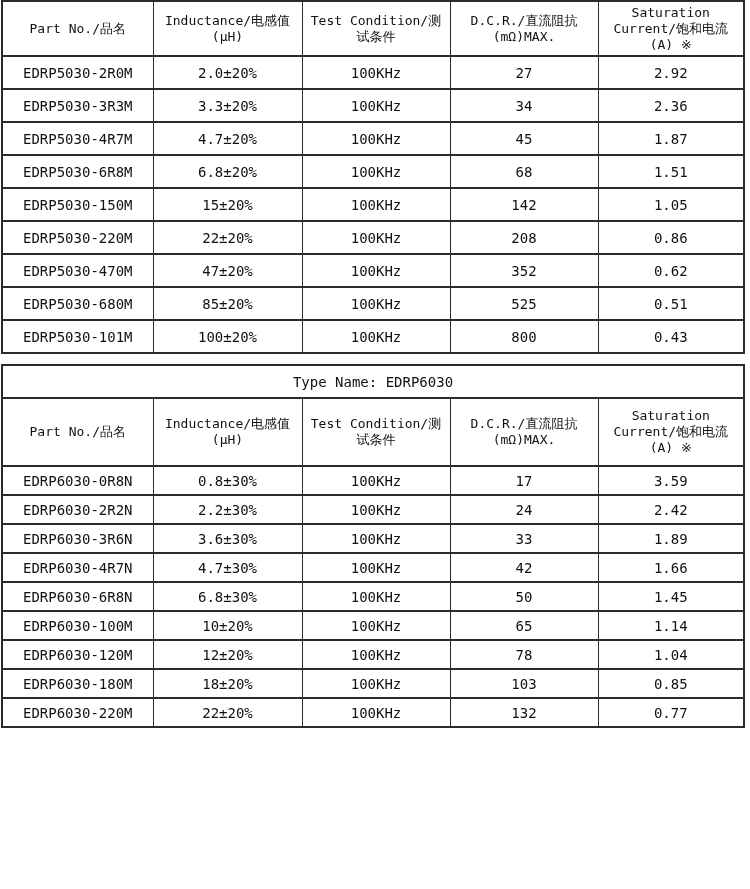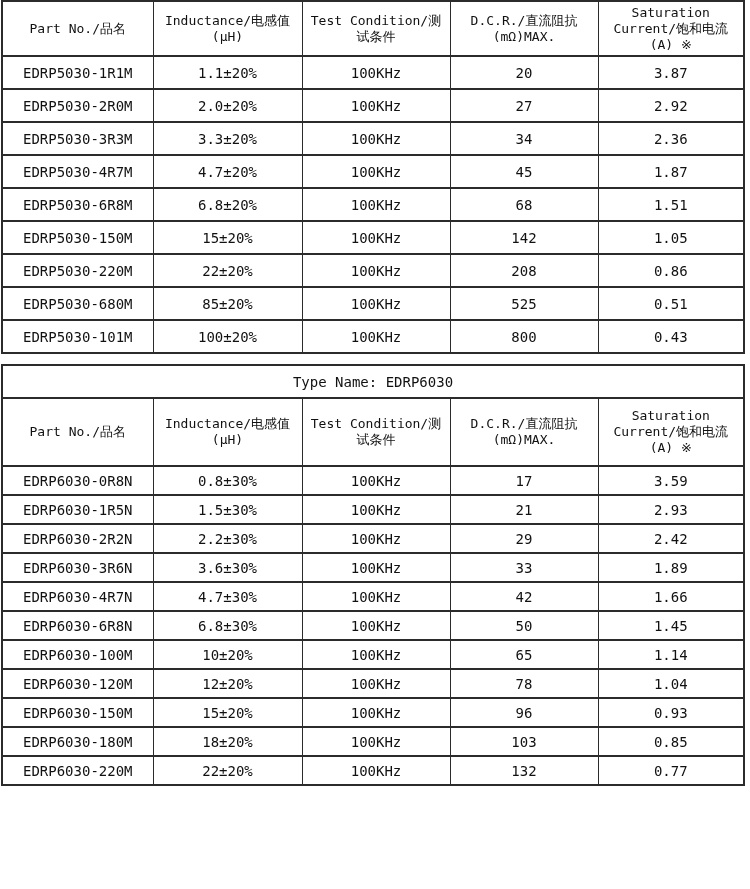--- a/index.html
+++ b/index.html
@@ -74,27 +74,20 @@
         </th>
         <th>
           <span class="hline">Saturation</span>
           <span class="hline">Current/饱和电流</span>
           <span class="hline">(A) ※</span>
         </th>
       </tr>
     </thead>
     <tbody>
         <tr>
-          <td>EDRP5030-1R1M</td>
-          <td>1.1±20%</td>
-          <td>100KHz</td>
-          <td>20</td>
-          <td>3.87</td>
-        </tr>
-        <tr>
           <td>EDRP5030-2R0M</td>
           <td>2.0±20%</td>
           <td>100KHz</td>
           <td>27</td>
           <td>2.92</td>
         </tr>
         <tr>
           <td>EDRP5030-3R3M</td>
           <td>3.3±20%</td>
           <td>100KHz</td>
@@ -121,20 +114,27 @@
           <td>100KHz</td>
           <td>142</td>
           <td>1.05</td>
         </tr>
         <tr>
           <td>EDRP5030-220M</td>
           <td>22±20%</td>
           <td>100KHz</td>
           <td>208</td>
           <td>0.86</td>
+        </tr>
+        <tr>
+          <td>EDRP5030-470M</td>
+          <td>47±20%</td>
+          <td>100KHz</td>
+          <td>352</td>
+          <td>0.62</td>
         </tr>
         <tr>
           <td>EDRP5030-680M</td>
           <td>85±20%</td>
           <td>100KHz</td>
           <td>525</td>
           <td>0.51</td>
         </tr>
         <tr>
           <td>EDRP5030-101M</td>
@@ -183,31 +183,24 @@
     </thead>
     <tbody>
         <tr>
           <td>EDRP6030-0R8N</td>
           <td>0.8±30%</td>
           <td>100KHz</td>
           <td>17</td>
           <td>3.59</td>
         </tr>
         <tr>
-          <td>EDRP6030-1R5N</td>
-          <td>1.5±30%</td>
-          <td>100KHz</td>
-          <td>21</td>
-          <td>2.93</td>
-        </tr>
-        <tr>
           <td>EDRP6030-2R2N</td>
           <td>2.2±30%</td>
           <td>100KHz</td>
-          <td>29</td>
+          <td>24</td>
           <td>2.42</td>
         </tr>
         <tr>
           <td>EDRP6030-3R6N</td>
           <td>3.6±30%</td>
           <td>100KHz</td>
           <td>33</td>
           <td>1.89</td>
         </tr>
         <tr>
@@ -232,27 +225,20 @@
           <td>1.14</td>
         </tr>
         <tr>
           <td>EDRP6030-120M</td>
           <td>12±20%</td>
           <td>100KHz</td>
           <td>78</td>
           <td>1.04</td>
         </tr>
         <tr>
-          <td>EDRP6030-150M</td>
-          <td>15±20%</td>
-          <td>100KHz</td>
-          <td>96</td>
-          <td>0.93</td>
-        </tr>
-        <tr>
           <td>EDRP6030-180M</td>
           <td>18±20%</td>
           <td>100KHz</td>
           <td>103</td>
           <td>0.85</td>
         </tr>
         <tr>
           <td>EDRP6030-220M</td>
           <td>22±20%</td>
           <td>100KHz</td>

